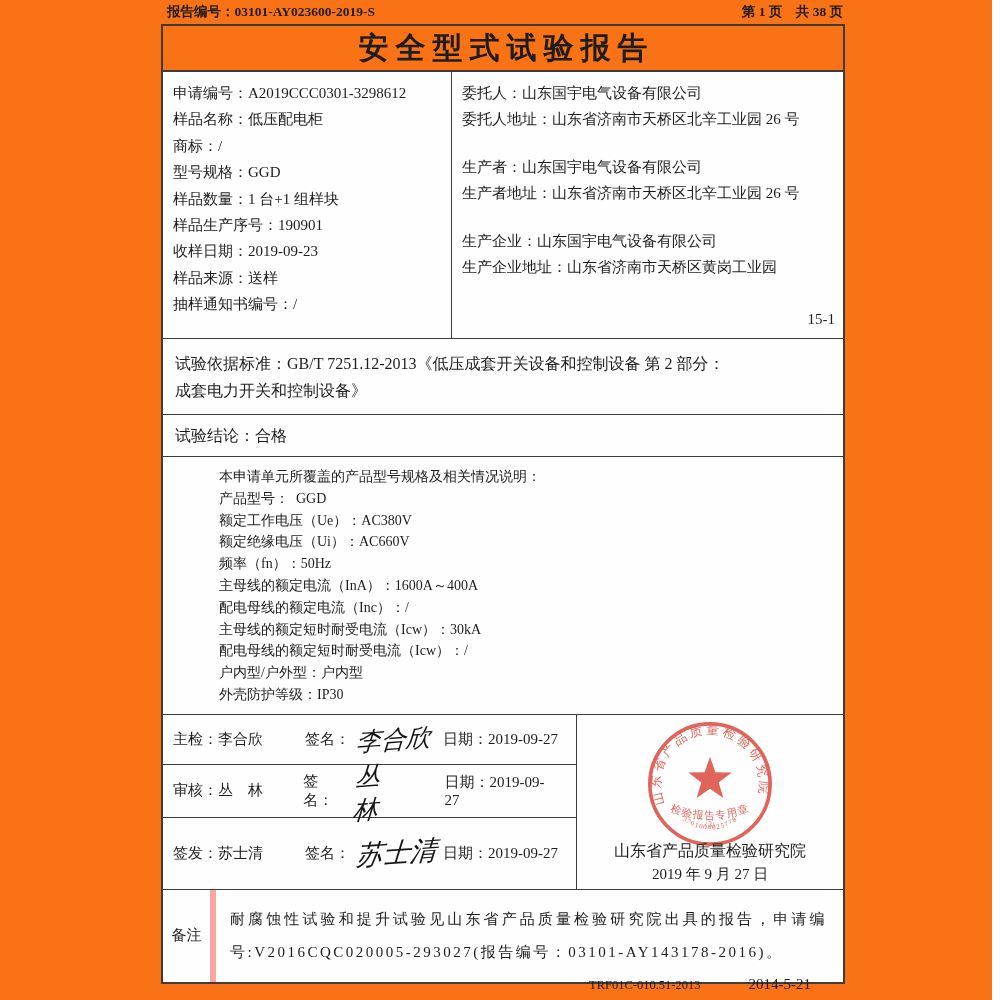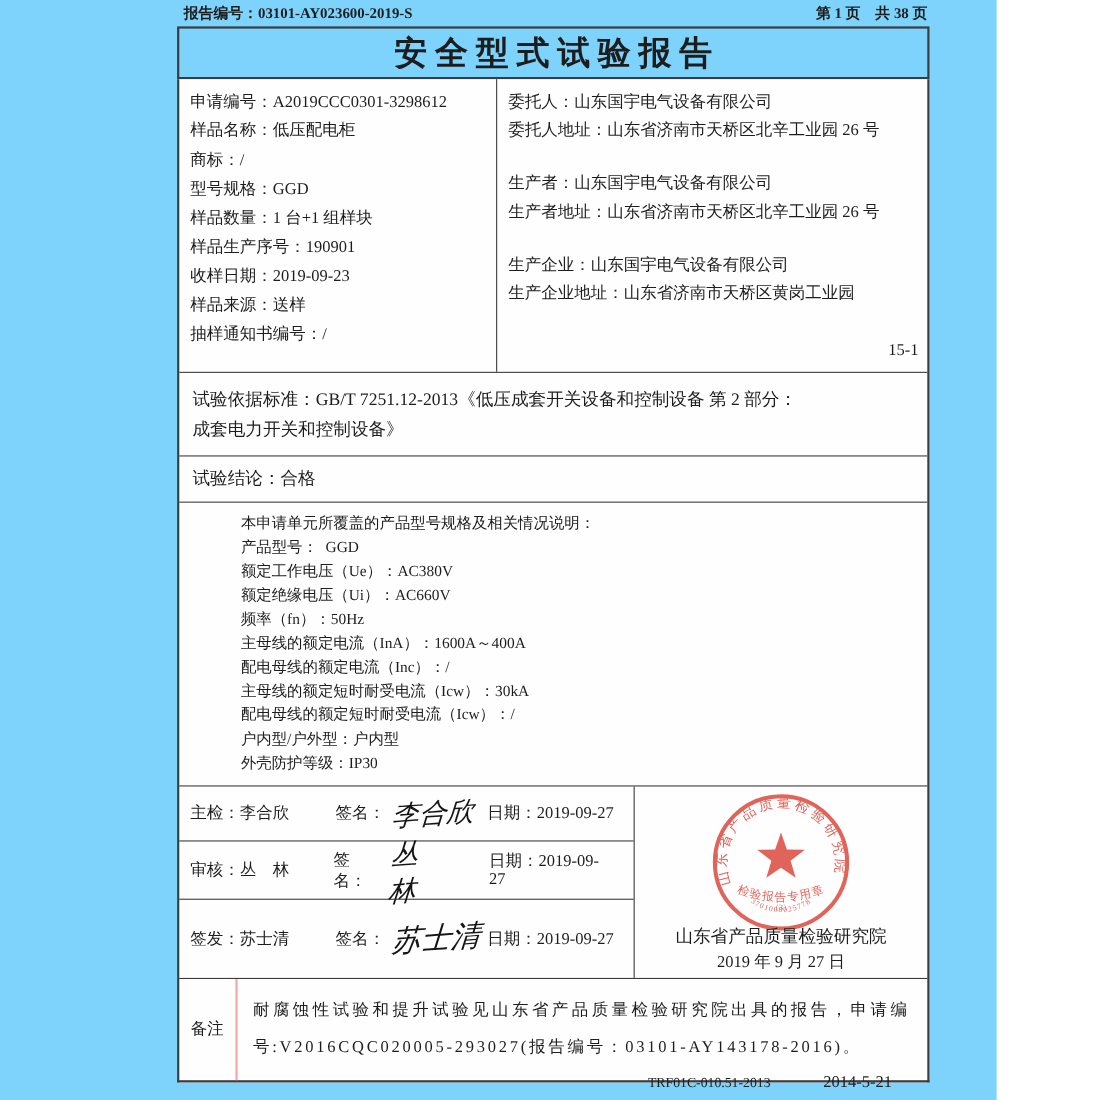--- a/index.html
+++ b/index.html
@@ -1,17 +1,17 @@
 <!DOCTYPE html>
 <html><head>
 <meta charset="utf-8">
 <style>
   html,body { margin:0; padding:0; background:#ffffff; }
   .page {
-    position:relative; width:906px; height:1000px; background:#7dd3fc;
+    position:relative; width:992px; height:1000px; background:#f97316;
     font-family:"Liberation Serif", serif; color:#1d1d1d; overflow:hidden;
   }
   .doc { position:absolute; left:161px; top:2px; width:684px; }
 
   .header-row { display:flex; justify-content:space-between; align-items:baseline;
     padding:1px 2px 3px 6px; font-size:13.5px; font-weight:bold; }
 
   .title-box { border:2px solid #3c3c3c; height:44px; display:flex; align-items:center;
     justify-content:center; font-size:30px; font-weight:bold; letter-spacing:7px; text-indent:7px; }
 
@@ -44,21 +44,21 @@
   .sign-row:nth-child(2) .handwriting { letter-spacing:12px; }
   .sign-row:last-child .handwriting { font-size:27px; }
   .sign-date { margin-left:auto; margin-right:12px; }
 
   .stamp-cell { border-left:1px solid #3c3c3c; position:relative; text-align:center; }
   .stamp-svg { position:absolute; top:3px; left:50%; transform:translateX(-50%); opacity:0.88; }
   .stamp-org { position:absolute; bottom:27px; left:0; right:0; font-size:16px; }
   .stamp-date { position:absolute; bottom:5px; left:0; right:0; font-size:15px; }
 
   .sec-remark { display:grid; grid-template-columns:53px 1fr; border-bottom:none; min-height:92px; }
-  .remark-label { border-right:2px solid #fca5a5; display:flex; align-items:center;
+  .remark-label { border-right:6px solid #fca5a5; display:flex; align-items:center;
     justify-content:center; font-size:15px; }
   .remark-text { padding:13px 16px 10px 14px; font-size:15px; line-height:33px;
     letter-spacing:2.5px; text-align:justify; text-justify:inter-character; }
 
   .footer-row { position:absolute; left:161px; top:976px; width:684px; display:flex;
     justify-content:flex-end; align-items:baseline;gap:48px; }
   .footer-left { font-size:12.5px; margin-left:6px; }
   .footer-right { font-size:15px; margin-right:34px; }
 </style>
 </head>

